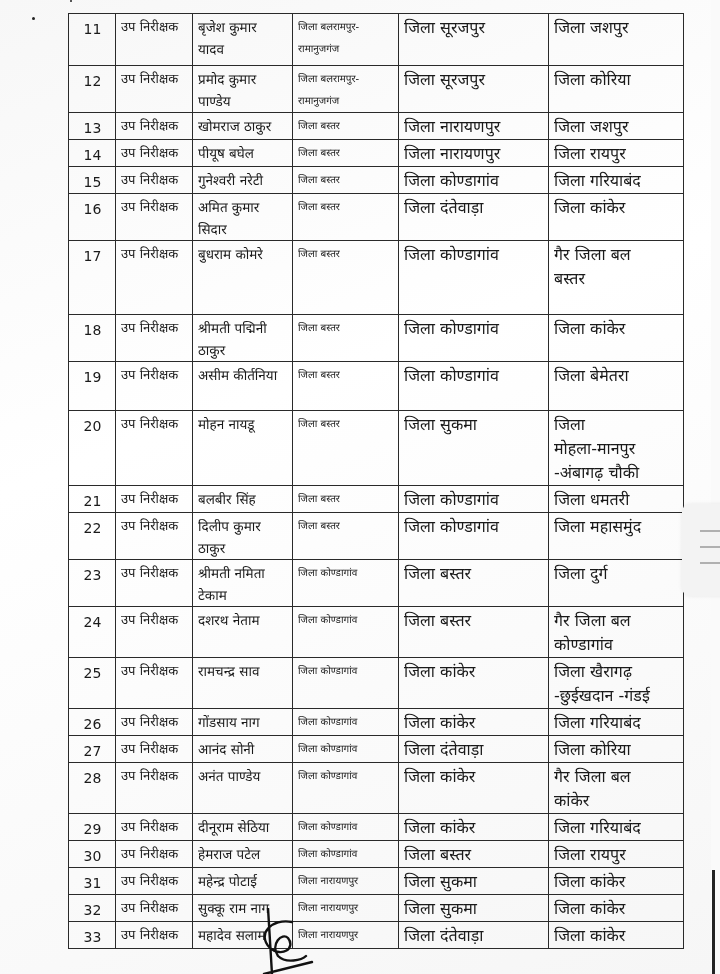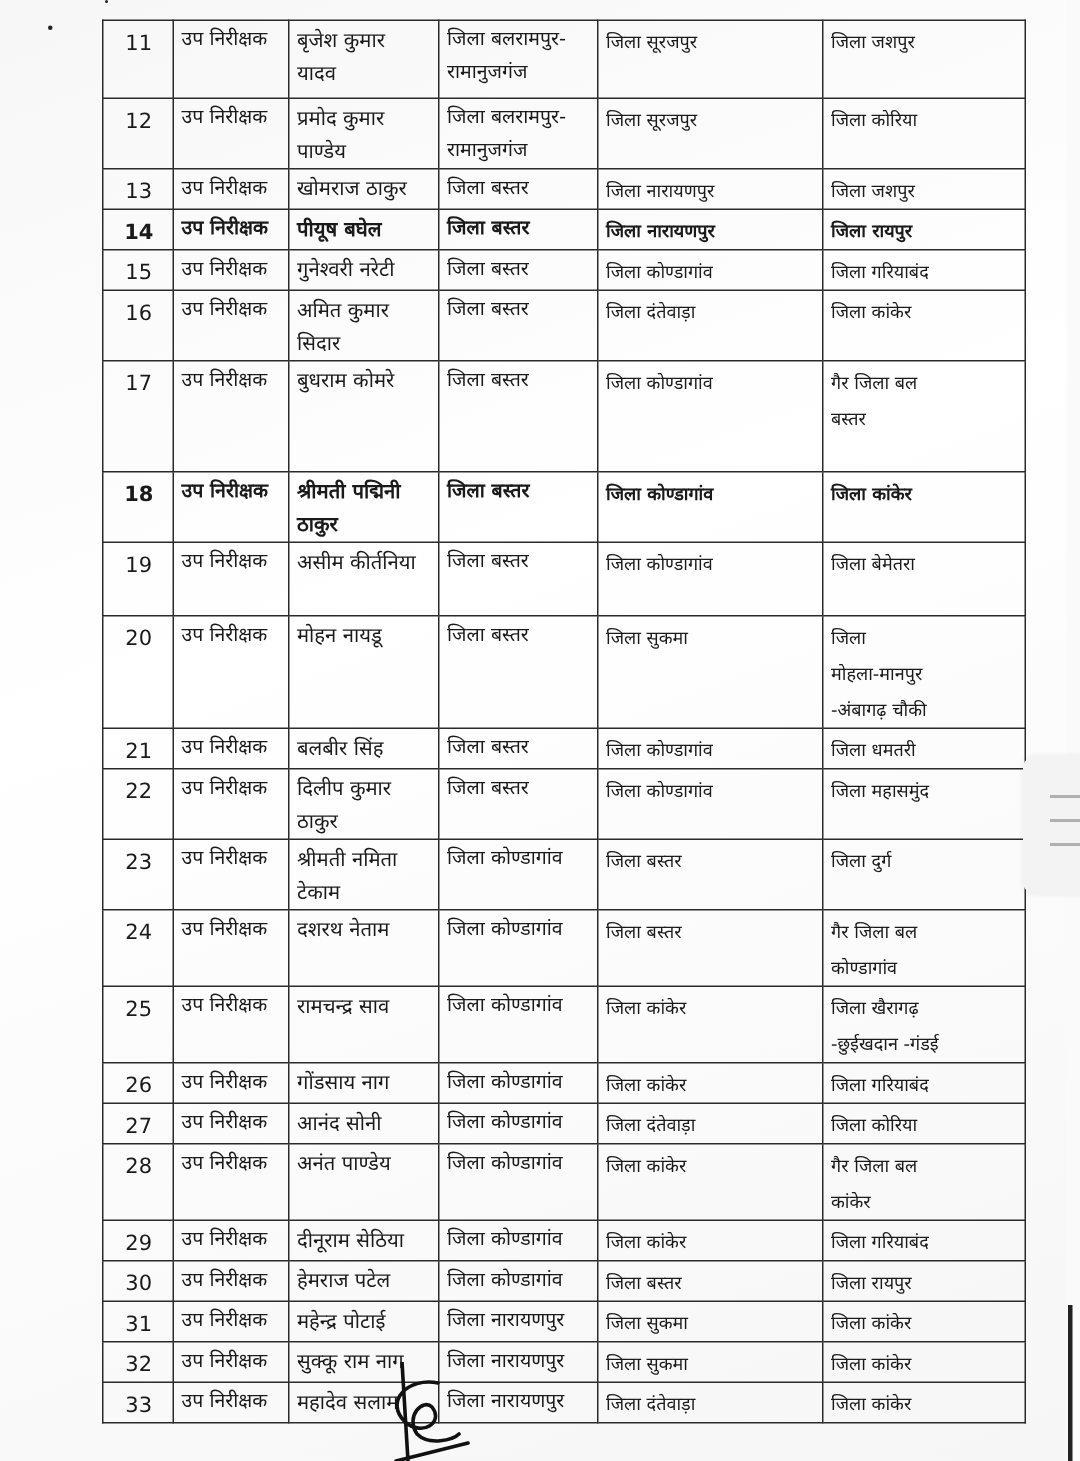--- a/index.html
+++ b/index.html
@@ -6,22 +6,22 @@
   body{width:720px;height:974px;background:#fafafa;position:relative;overflow:hidden;
        font-family:"DejaVu Sans",sans-serif;color:#1a1a1a;}
   .page{position:absolute;left:0;top:0;width:711px;height:974px;
         background:linear-gradient(160deg,#f7f7f7 0%,#ffffff 40%,#f6f6f6 100%);}
   .dot{position:absolute;width:3px;height:3px;border-radius:50%;background:#222;}
   table{position:absolute;left:68px;top:13px;border-collapse:collapse;table-layout:fixed;width:615px;}
   td{border:1.3px solid #2a2a2a;vertical-align:top;padding:2px 4px 0 5px;line-height:22px;}
   td.sn{text-align:center;font-size:14px;padding-top:4px;}
   td.rank{font-size:13px;}
   td.name{font-size:13.5px;line-height:22px;}
-  td.from{font-size:13px;}
-  td.to1,td.to2{font-size:12px;line-height:24px;}
+  td.from{font-size:10px;}
+  td.to1,td.to2{font-size:16px;line-height:24px;}
   .line{display:block;}
   .sidewidget{position:absolute;left:682px;top:504px;width:50px;height:92px;background:#f3f3f3;
               border-radius:8px;box-shadow:0 0 4px rgba(0,0,0,0.08);}
   .sidewidget span{position:absolute;left:18px;height:2px;background:#b0b0b0;width:30px;}
   .sign{position:absolute;left:262px;top:908px;width:64px;height:66px;}
   .edge{position:absolute;left:712px;top:870px;width:3px;height:104px;background:#222;}
 </style>
 </head>
 <body>
 
@@ -84,21 +84,21 @@
           <td class="from">
             <span class="line">जिला बस्तर</span>
           </td>
           <td class="to1">
             <span class="line">जिला नारायणपुर</span>
           </td>
           <td class="to2">
             <span class="line">जिला जशपुर</span>
           </td>
         </tr>
-        <tr style="height: 26px; font-weight: bold;">
+        <tr style="height: 26px;">
           <td class="sn">14</td>
           <td class="rank">उप निरीक्षक</td>
           <td class="name">
             <span class="line">पीयूष बघेल</span>
           </td>
           <td class="from">
             <span class="line">जिला बस्तर</span>
           </td>
           <td class="to1">
             <span class="line">जिला नारायणपुर</span>
@@ -150,21 +150,21 @@
             <span class="line">जिला बस्तर</span>
           </td>
           <td class="to1">
             <span class="line">जिला कोण्डागांव</span>
           </td>
           <td class="to2">
             <span class="line">गैर जिला बल</span>
             <span class="line">बस्तर</span>
           </td>
         </tr>
-        <tr style="height: 42px; font-weight: bold;">
+        <tr style="height: 42px;">
           <td class="sn">18</td>
           <td class="rank">उप निरीक्षक</td>
           <td class="name">
             <span class="line">श्रीमती पद्मिनी</span>
             <span class="line">ठाकुर</span>
           </td>
           <td class="from">
             <span class="line">जिला बस्तर</span>
           </td>
           <td class="to1">

